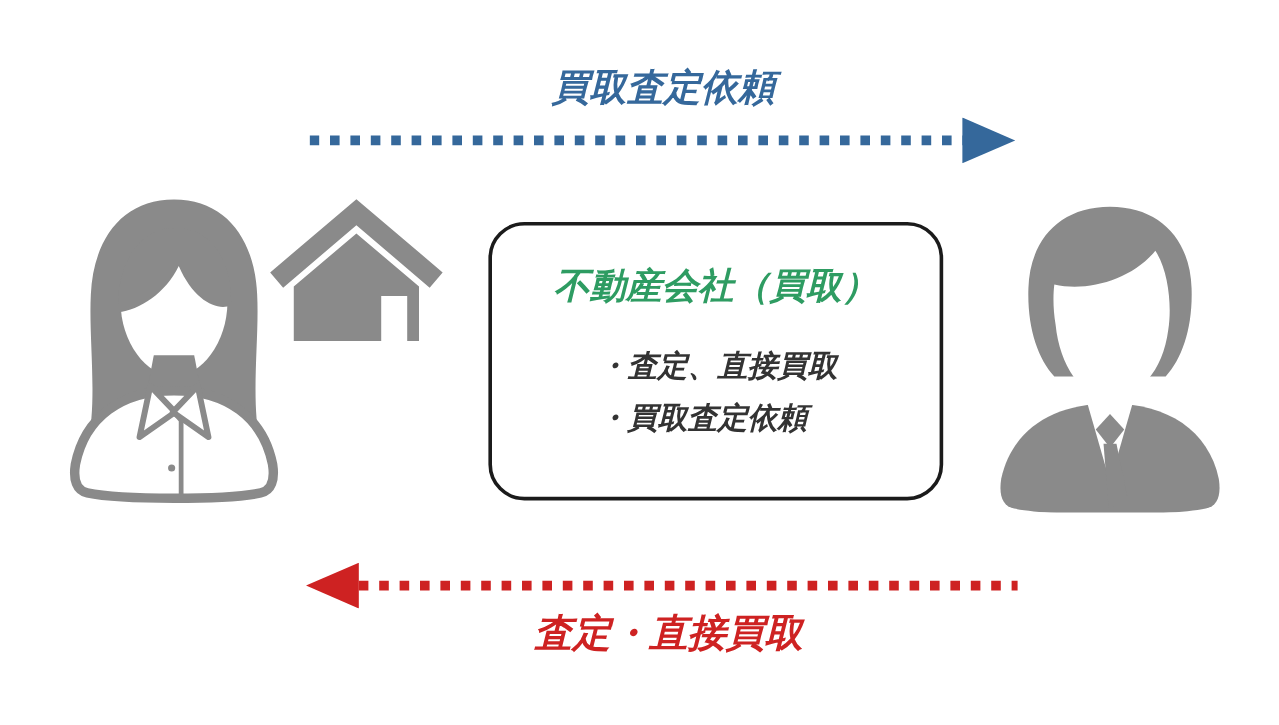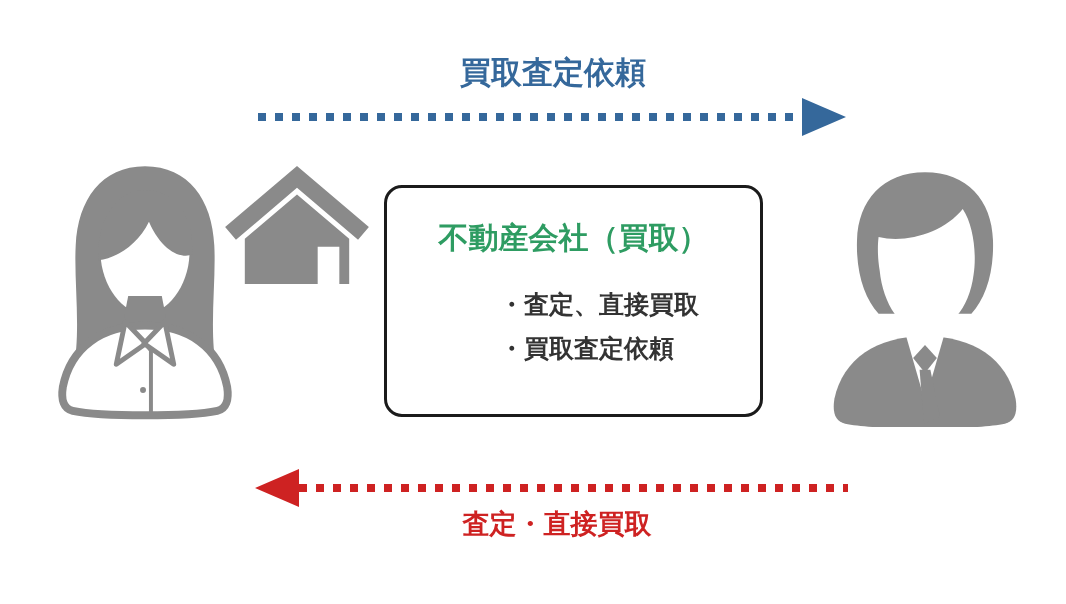--- a/index.html
+++ b/index.html
@@ -11,53 +11,54 @@
     --border:#1B1B1B;
   }
   *{margin:0;padding:0;box-sizing:border-box;}
   html,body{background:#ffffff;}
   .canvas{
     position:relative;
     width:1066px;height:604px;
     background:#ffffff;
     overflow:hidden;
     font-family:"DejaVu Sans","Liberation Sans",sans-serif;
+    font-style:italic;
   }
   .abs{position:absolute;}
   .flow-label{
     text-align:center;
     font-weight:700;
     white-space:nowrap;
   }
   .flow-label.top{
     left:353px;top:52px;width:400px;
     font-size:31px;color:var(--blue);
   }
   .flow-label.bottom{
     left:357px;top:506px;width:400px;
-    font-size:27px;color:var(--red);
+    font-size:32px;color:var(--red);
   }
   .gray-icon{color:var(--gray);}
   .center-box{
-    left:384px;top:185px;width:379px;height:232px;
+    left:407px;top:185px;width:379px;height:232px;
     border:3px solid var(--border);
-    border-radius:18px;
+    border-radius:30px;
     background:#ffffff;
   }
   .center-box .title{
     margin-top:30px;
     text-align:center;
     font-size:30px;
     font-weight:700;
     color:var(--green);
     white-space:nowrap;
   }
   .center-box .items{
     margin-top:24px;
-    padding-left:112px;
+    padding-left:88px;
     list-style:none;
   }
   .center-box .items li{
     font-size:25px;
     font-weight:700;
     color:var(--ink);
     line-height:44px;
     white-space:nowrap;
   }
 </style>

